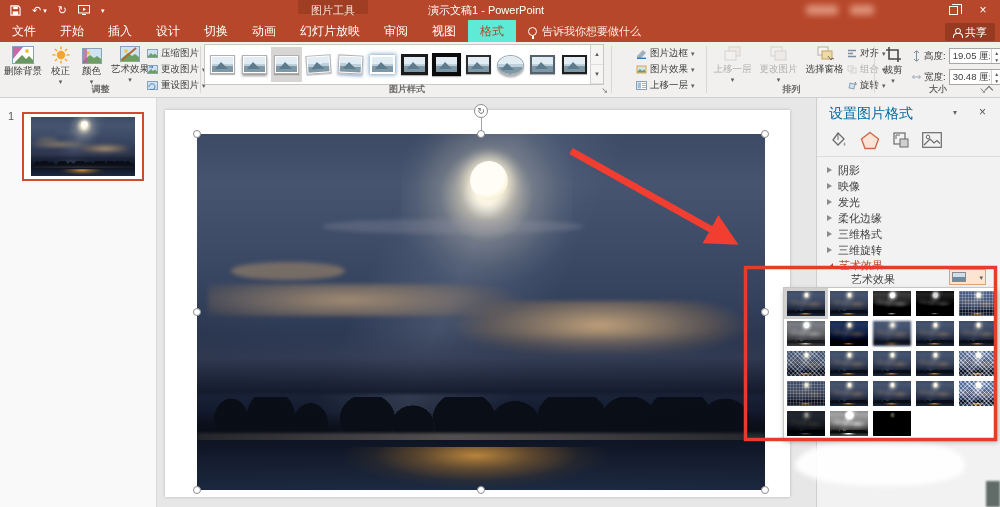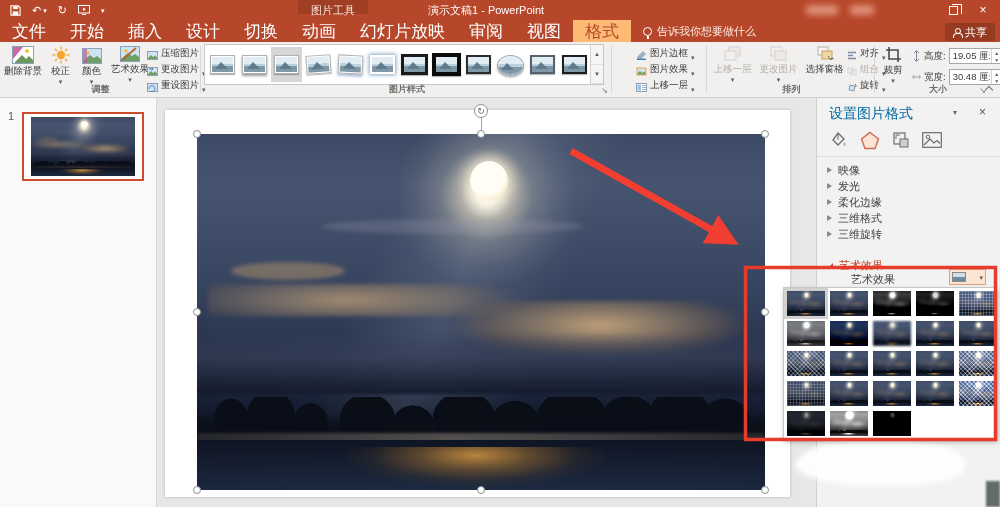--- a/index.html
+++ b/index.html
@@ -17,40 +17,40 @@
            font-size:11px;line-height:20px;color:#fbe4dc;}
   .tbtitle{position:absolute;left:428px;top:0;font-size:11px;line-height:20px;color:#fff;}
   .blurblob{position:absolute;top:5px;height:10px;background:rgba(255,205,185,.55);filter:blur(3px);border-radius:3px;}
   .winbtn{position:absolute;top:0;width:26px;height:20px;display:flex;align-items:center;justify-content:center;color:#fff;}
   .restore-glyph{width:9px;height:9px;border:1px solid #fff;position:relative;}
   .restore-glyph::before{content:"";position:absolute;left:2px;top:-3px;width:9px;height:9px;border:1px solid #fff;border-bottom:none;border-left:none;}
   .close-glyph{font-size:12px;line-height:20px;}
 
   
   #tabrow{position:absolute;left:0;top:20px;right:0;height:22px;background:#B7472A;display:flex;align-items:stretch;}
-  .tab{padding:0 12px;display:flex;align-items:center;font-size:17px;color:#fff;white-space:nowrap;}
-  .tab.active{background:#fdba74;color:#B7472A;}
+  .tab{padding:0 12px;display:flex;align-items:center;font-size:12px;color:#fff;white-space:nowrap;}
+  .tab.active{background:#5eead4;color:#B7472A;}
   .tellme{display:flex;align-items:center;gap:5px;margin-left:12px;font-size:11px;color:#fde8df;}
   .bulb{width:9px;height:9px;border:1.2px solid #fff;border-radius:50%;position:relative;}
   .bulb::after{content:"";position:absolute;left:2.5px;top:8px;width:2px;height:3px;background:#fff;}
   .sharebtn{position:absolute;right:5px;top:23px;height:18px;background:rgba(0,0,0,.18);border-radius:2px;
             display:flex;align-items:center;gap:4px;padding:0 8px;font-size:11px;color:#fff;}
   .person{width:8px;height:8px;position:relative;}
   .person::before{content:"";position:absolute;left:2px;top:0;width:4px;height:4px;border:1px solid #fff;border-radius:50%;}
   .person::after{content:"";position:absolute;left:0;top:5px;width:8px;height:4px;border:1px solid #fff;border-bottom:none;border-radius:4px 4px 0 0;}
 
   
   #ribbon{position:absolute;left:0;top:42px;right:0;height:56px;background:#f1f0ef;border-bottom:1px solid #d2d0ce;color:#3b3b3b;}
   .group{position:absolute;top:0;height:55px;}
   .gsep{position:absolute;right:0;top:4px;bottom:4px;width:1px;background:#d9d7d5;}
   .glabel{position:absolute;left:0;right:0;bottom:1px;text-align:center;font-size:9px;color:#6d6b69;font-weight:bold;}
   .bigrow{position:absolute;left:2px;top:3px;display:flex;gap:2px;}
   .bigbtn{display:flex;flex-direction:column;align-items:center;justify-content:flex-start;gap:1px;padding-top:1px;font-size:9.5px;white-space:nowrap;}
   .smallcol{position:absolute;display:flex;flex-direction:column;gap:3px;}
-  .smallbtn{height:13px;display:flex;align-items:flex-end;gap:3px;font-size:9.5px;white-space:nowrap;}
+  .smallbtn{height:13px;display:flex;align-items:center;gap:3px;font-size:9.5px;white-space:nowrap;}
   .cdn{font-size:7px;color:#5f5d5b;line-height:5px;}
   .dis{color:#b2afac;}
   .dis svg{opacity:.45;}
 
   
   .psbox{position:absolute;left:2px;top:2px;width:400px;height:41px;background:#fff;border:1px solid #c9c7c5;display:flex;align-items:center;padding:1px 14px 1px 2px;}
   .ps{width:31px;height:35px;display:flex;align-items:center;justify-content:center;flex:0 0 auto;margin-right:1px;}
   .ps.hot{background:#d8d6d4;}
   .psframe{width:25px;height:19px;background:#fff;border:1px solid #b0b0b0;box-shadow:0 1px 1px rgba(0,0,0,.28);display:flex;align-items:center;justify-content:center;}
   .psimg{width:21px;height:15px;position:relative;overflow:hidden;background:linear-gradient(180deg,#e2ecf3 0 45%,#bccfdb 45% 62%,#7e98a8 62% 100%);}
@@ -606,20 +606,24 @@
           <svg width="20" height="16" viewBox="0 0 20 16">
             <rect x=".7" y=".7" width="18.6" height="14.6" fill="none" stroke="#6b6b6b" stroke-width="1.2"></rect>
             <circle cx="6" cy="5" r="1.8" fill="none" stroke="#6b6b6b"></circle>
             <path d="M2 13 L8 7 L12 11 L15 8.5 L18 11.5" fill="none" stroke="#6b6b6b" stroke-width="1.2"></path>
           </svg>
         </span>
     </div>
     <div class="panediv"></div>
     <div class="sections">
 
+    <div class="sec">
+        <span class="tri"></span>
+        <span class="seclbl">阴影</span>
+      </div>
         <div class="sec">
         <span class="tri"></span>
         <span class="seclbl">映像</span>
       </div>
         <div class="sec">
         <span class="tri"></span>
         <span class="seclbl">发光</span>
       </div>
         <div class="sec">
         <span class="tri"></span>

